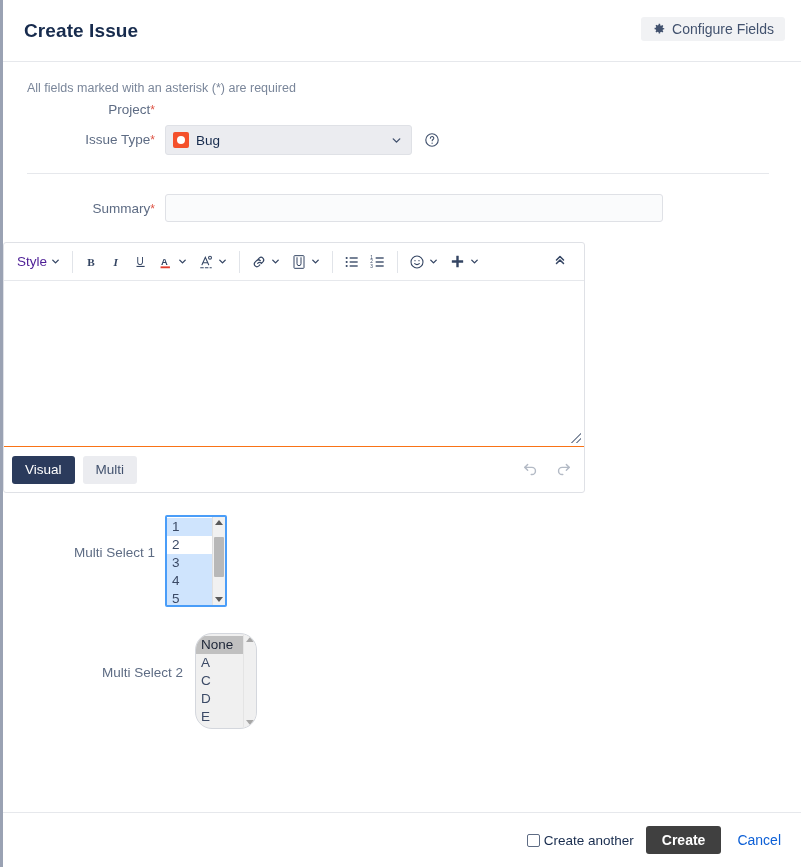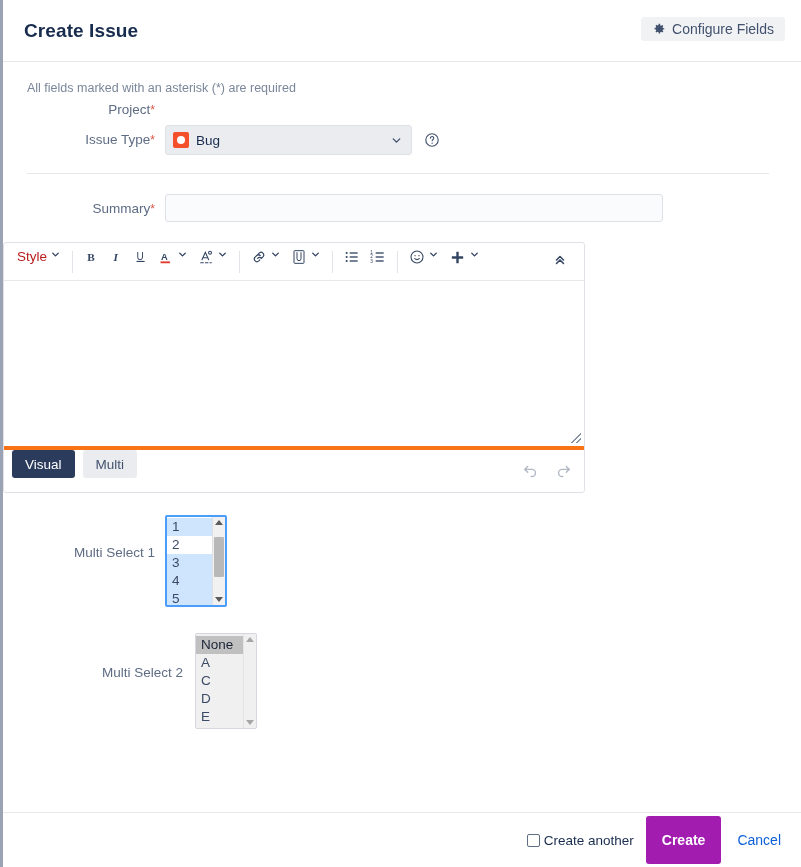--- a/index.html
+++ b/index.html
@@ -167,25 +167,26 @@
   .toolbar {
     height: 38px;
     border-bottom: 1px solid #e6e8ec;
     display: flex;
     align-items: center;
     padding: 0 8px;
     position: relative;
   }
   .tb-item {
     display: flex;
+    align-items: center;
     gap: 3px;
     height: 26px;
     padding: 0 5px;
     border-radius: 3px;
-    color: #b91c1c;
+    color: #4c1d95;
     cursor: pointer;
     font-size: 13.5px;
   }
   .tb-item svg { display:block; }
   .tb-sep {
     width: 1px; height: 22px;
     background: #e1e4e9;
     margin: 0 6px;
   }
   .tb-collapse {
@@ -203,22 +204,23 @@
   .resize-handle {
     position:absolute; right:3px; bottom:3px;
     width:10px; height:10px;
     background:
       linear-gradient(135deg, transparent 0 45%, #8993a4 45% 55%, transparent 55% 100%),
       linear-gradient(135deg, transparent 0 70%, #8993a4 70% 80%, transparent 80% 100%);
     cursor: nwse-resize;
   }
   .editor-footer {
     height: 46px;
-    border-top: 4px solid #f97316;
+    border-top: 1px solid #f97316;
     display: flex;
+    align-items: center;
     padding: 0 10px 0 8px;
     position: relative;
   }
   .mode-btn {
     height: 28px;
     padding: 0 13px;
     border-radius: 3px;
     border: none;
     font-size: 13.5px;
     font-family: "Liberation Sans", sans-serif;
@@ -313,25 +315,25 @@
   }
   .chk-wrap { display:flex; align-items:center; gap:4px; cursor:pointer; }
   .chk {
     width:13px; height:13px;
     border:1px solid #5e6c84;
     border-radius:2px;
     background:#fff;
   }
   .chk-label { font-size:13.5px; color:#172b4d; }
   .btn-create {
-    background:#a21caf;
+    background:#404040;
     color:#ffffff;
     border:none;
     border-radius:3px;
-    height:48px;
+    height:28px;
     padding: 0 16px;
     font-size:14px;
     font-weight:bold;
     font-family:"Liberation Sans", sans-serif;
     cursor:pointer;
   }
   .btn-cancel {
     background:transparent;
     border:none;
     color:#0c5fd6;
@@ -597,21 +599,21 @@
         <div class="ms-scroll">
           <div class="ms-arrow up"></div>
           <div class="ms-thumb"></div>
           <div class="ms-arrow down"></div>
         </div>
       </div>
     </div>
 
     <div class="field-row" style="margin-top:26px;">
       <div class="field-label top" style="padding-top:30px;margin-left:28px;">Multi Select 2</div>
-      <div class="ms-box ms2" style="margin-left:2px;">
+      <div class="ms-box ms2" style="margin-left:2px;border-radius:17px;">
         <div class="ms-list" style="padding-top:2px;">
           <div class="ms-opt selected">None</div>
           <div class="ms-opt">A</div>
           <div class="ms-opt">C</div>
           <div class="ms-opt">D</div>
           <div class="ms-opt">E</div>
         </div>
         <div class="ms-scroll" style="background:#f0f0f0;border-left:1px solid #e4e4e4;">
           <div class="ms-arrow up"></div>
           <div class="ms-arrow down"></div>

